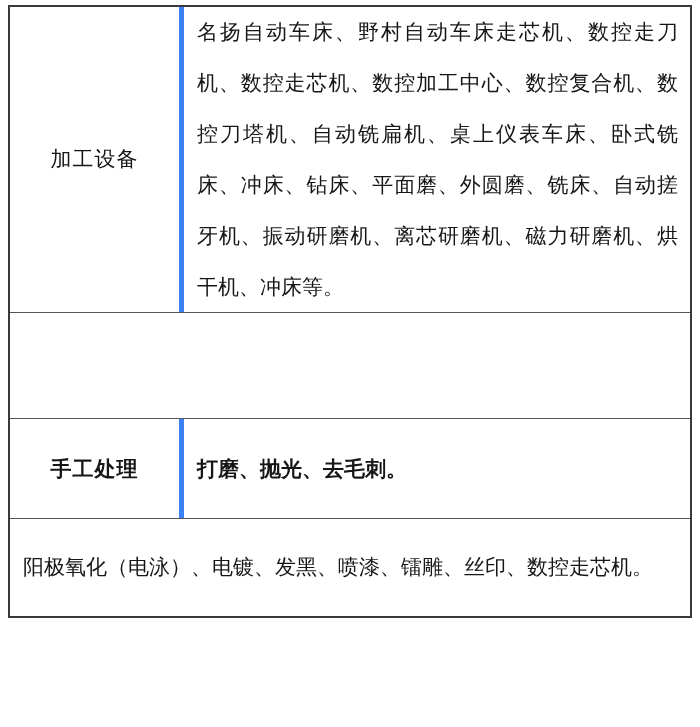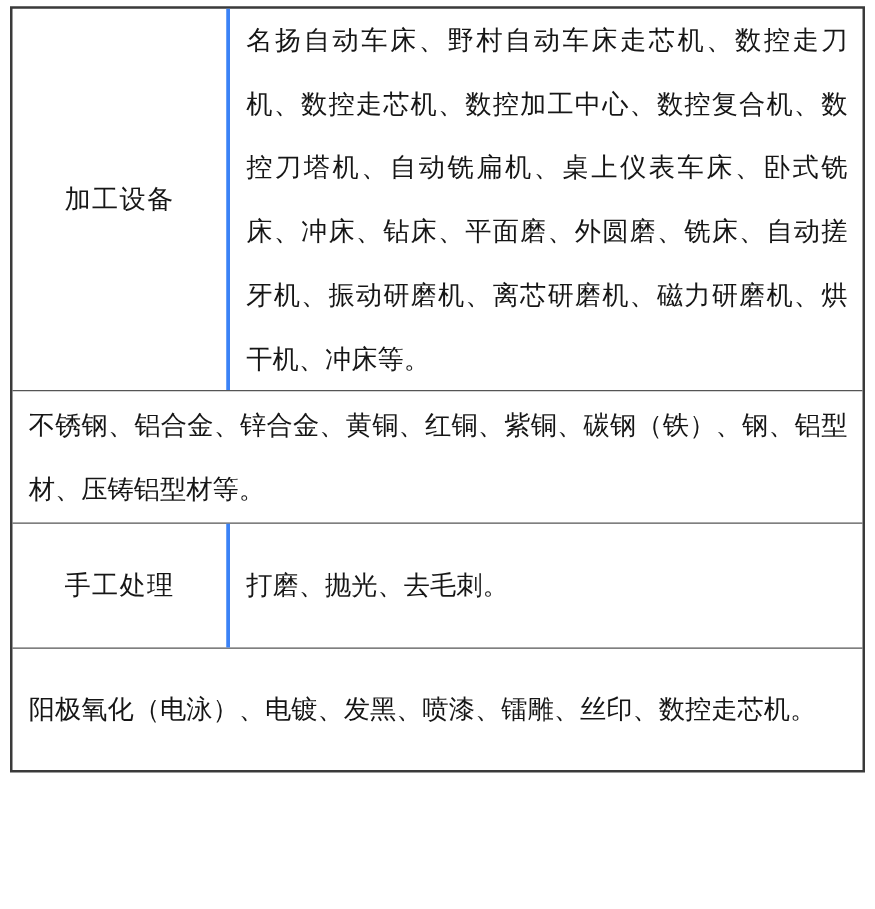--- a/index.html
+++ b/index.html
@@ -22,34 +22,34 @@
     background: #ffffff;
   }
   .row {
     display: flex;
     align-items: stretch;
   }
   .row + .row { border-top: 1px solid #555555; }
   .row-1 { height: 305px; }
   .row-2 { height: 100px; }
   .row-3 { height: 106px; }
-  .row-4 { height: 100px; }
+  .row-4 { height: 100px; font-weight: bold; }
   .row-5 { height: 98px; }
   .cell {
     display: flex;
     align-items: center;
     color: #161616;
     font-size: 21px;
     line-height: 51px;
   }
   .cell.label {
     width: 174px;
     flex: 0 0 174px;
     justify-content: center;
-    border-right: 3px solid #3b82f6;
+    border-right: 5px solid #3b82f6;
     letter-spacing: 1px;
   }
   .cell.content {
     flex: 1 1 auto;
     padding: 6px 12px 6px 13px;
   }
   .cell.content .text {
     width: 100%;
     text-align: justify;
     text-justify: inter-ideograph;
@@ -63,23 +63,20 @@
 
     <div class="row row-1">
       <div class="cell label">加工设备</div>
       <div class="cell content">
         <div class="text">名扬自动车床、野村自动车床走芯机、数控走刀机、数控走芯机、数控加工中心、数控复合机、数控刀塔机、自动铣扁机、桌上仪表车床、卧式铣床、冲床、钻床、平面磨、外圆磨、铣床、自动搓牙机、振动研磨机、离芯研磨机、磁力研磨机、烘干机、冲床等。</div>
       </div>
     </div>
 
 
     <div class="row row-3">
-      <div class="cell content">
-        <div class="text">不锈钢、铝合金、锌合金、黄铜、红铜、紫铜、碳钢（铁）、钢、铝型材、压铸铝型材等。</div>
-      </div>
     </div>
 
     <div class="row row-4">
       <div class="cell label">手工处理</div>
       <div class="cell content">
         <div class="text">打磨、抛光、去毛刺。</div>
       </div>
     </div>
 
     <div class="row row-5">

